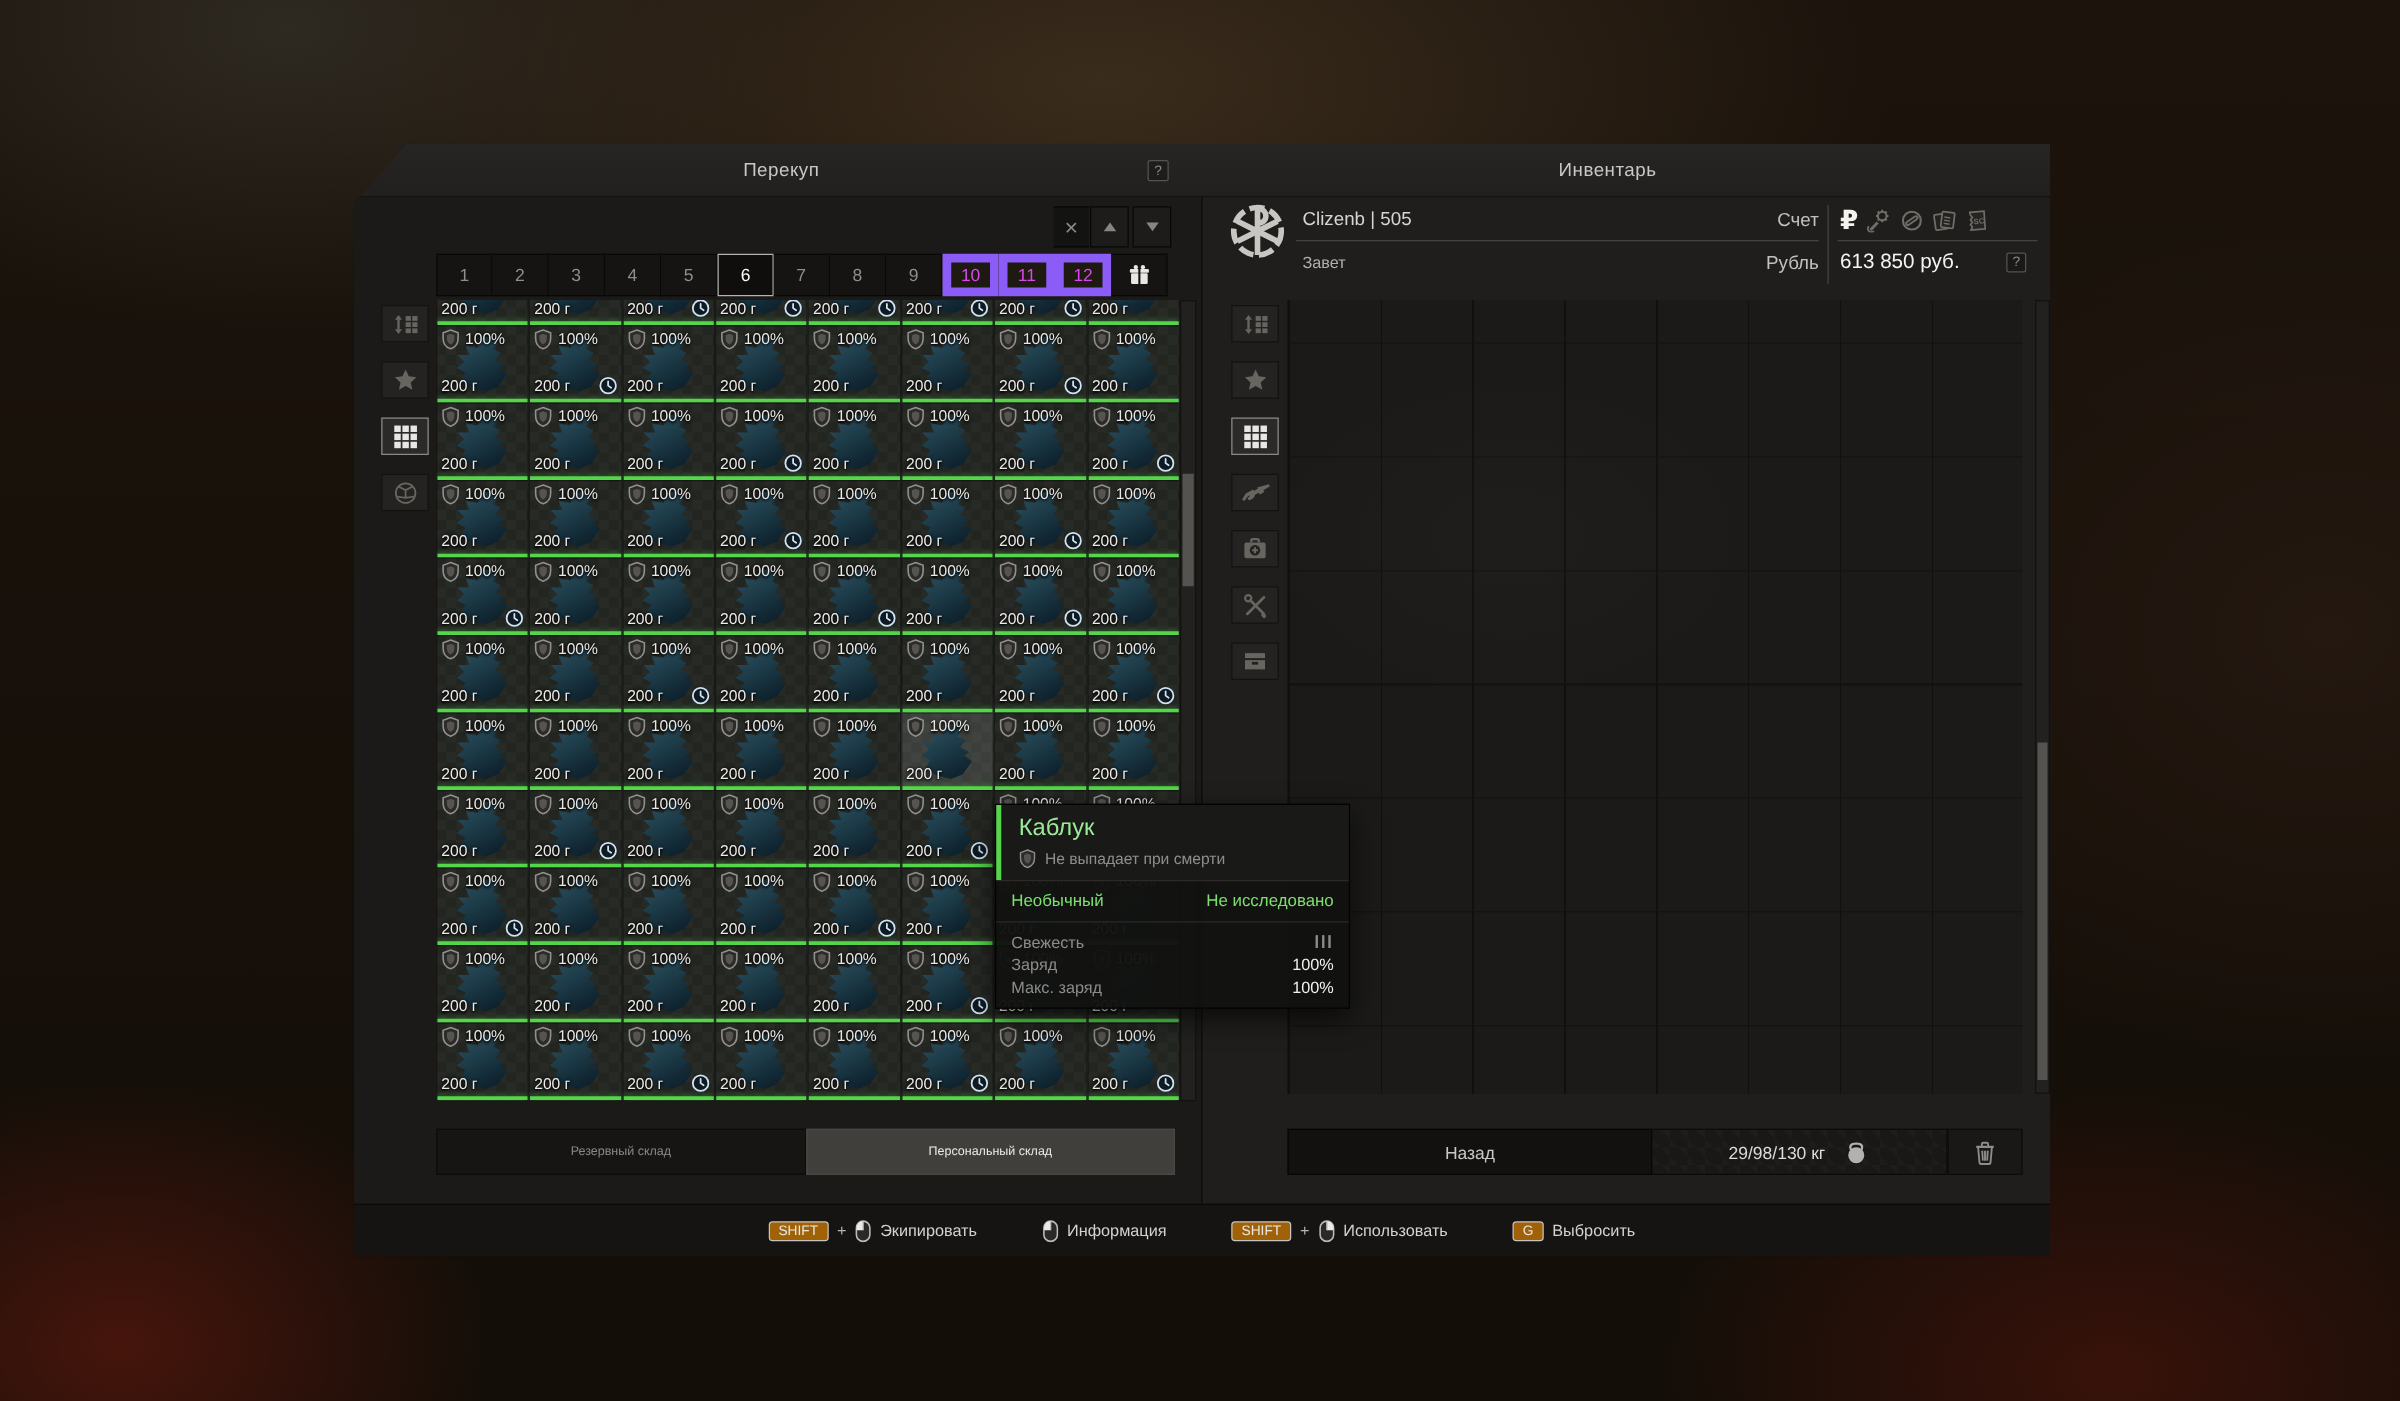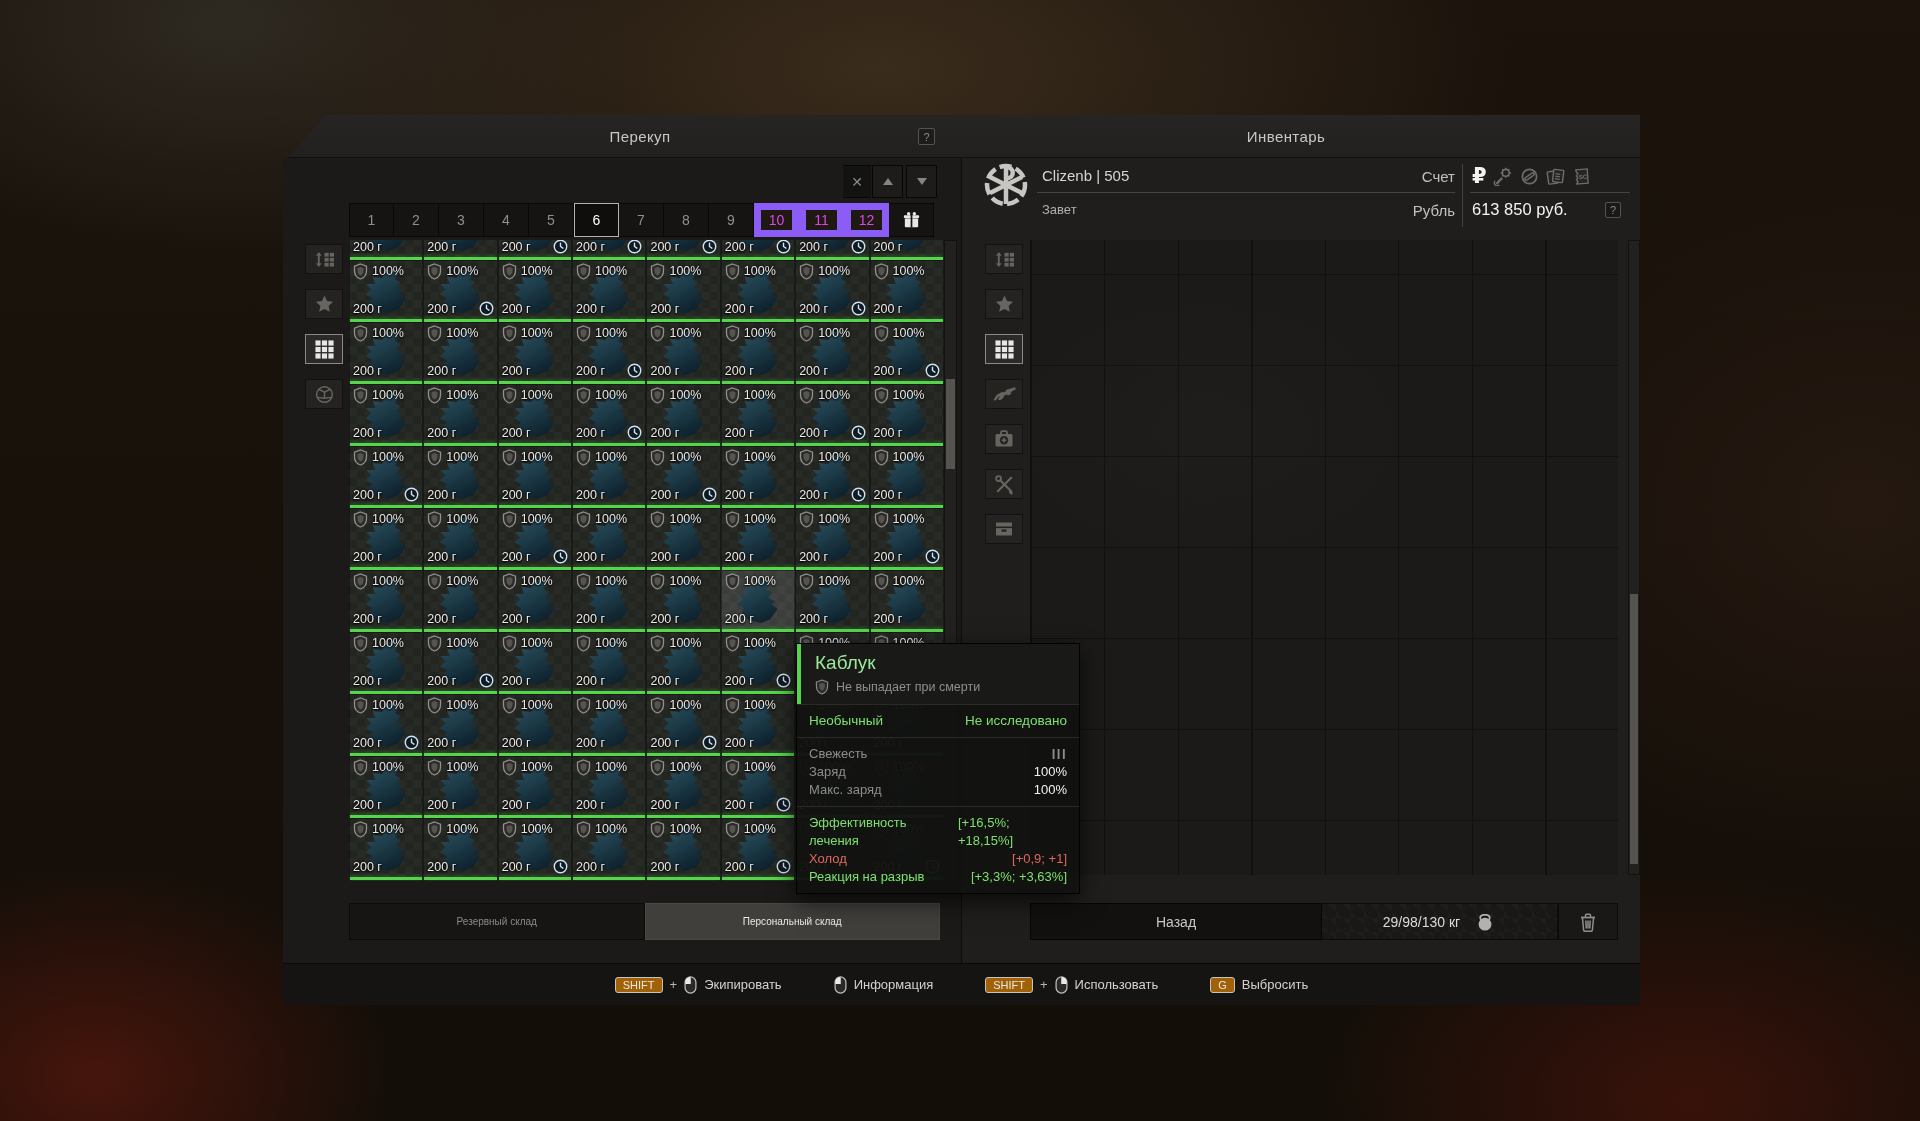--- a/index.html
+++ b/index.html
@@ -130,21 +130,21 @@
 </head>
 <body>
 
 <div class="scene"></div>
 
 <div class="window">
   <div class="win-header"></div>
   <div class="pane-left"></div>
   <div class="pane-right"></div>
 
-  <div class="panel-title" style="left:357px">Перекуп</div>
+  <div class="panel-title" style="left:342px">Перекуп</div>
   <div class="help-box" style="left:635px;top:13px">?</div>
   <div class="panel-title" style="left:1003px">Инвентарь</div>
 
   <button class="search-clear">
       <span>✕</span>
     </button>
   <button class="spin-btn" style="left:589px">
       <span class="tri-up"></span>
     </button>
   <button class="spin-btn" style="left:623px">
@@ -1268,28 +1268,14 @@
         </div>
         <div class="tt-row">
           <span class="tt-muted">Заряд</span>
           <span class="tt-white">100%</span>
         </div>
         <div class="tt-row">
           <span class="tt-muted">Макс. заряд</span>
           <span class="tt-white">100%</span>
         </div>
       </div>
-    <div class="tt-sec" id="ttMods">
-        <div class="tt-row">
-          <span class="tt-pos">Эффективность лечения</span>
-          <span class="tt-pos">[+16,5%; +18,15%]</span>
-        </div>
-        <div class="tt-row">
-          <span class="tt-neg">Холод</span>
-          <span class="tt-neg">[+0,9; +1]</span>
-        </div>
-        <div class="tt-row">
-          <span class="tt-pos">Реакция на разрыв</span>
-          <span class="tt-pos">[+3,3%; +3,63%]</span>
-        </div>
-      </div>
   </div>
 </div>
 
 </body></html>

